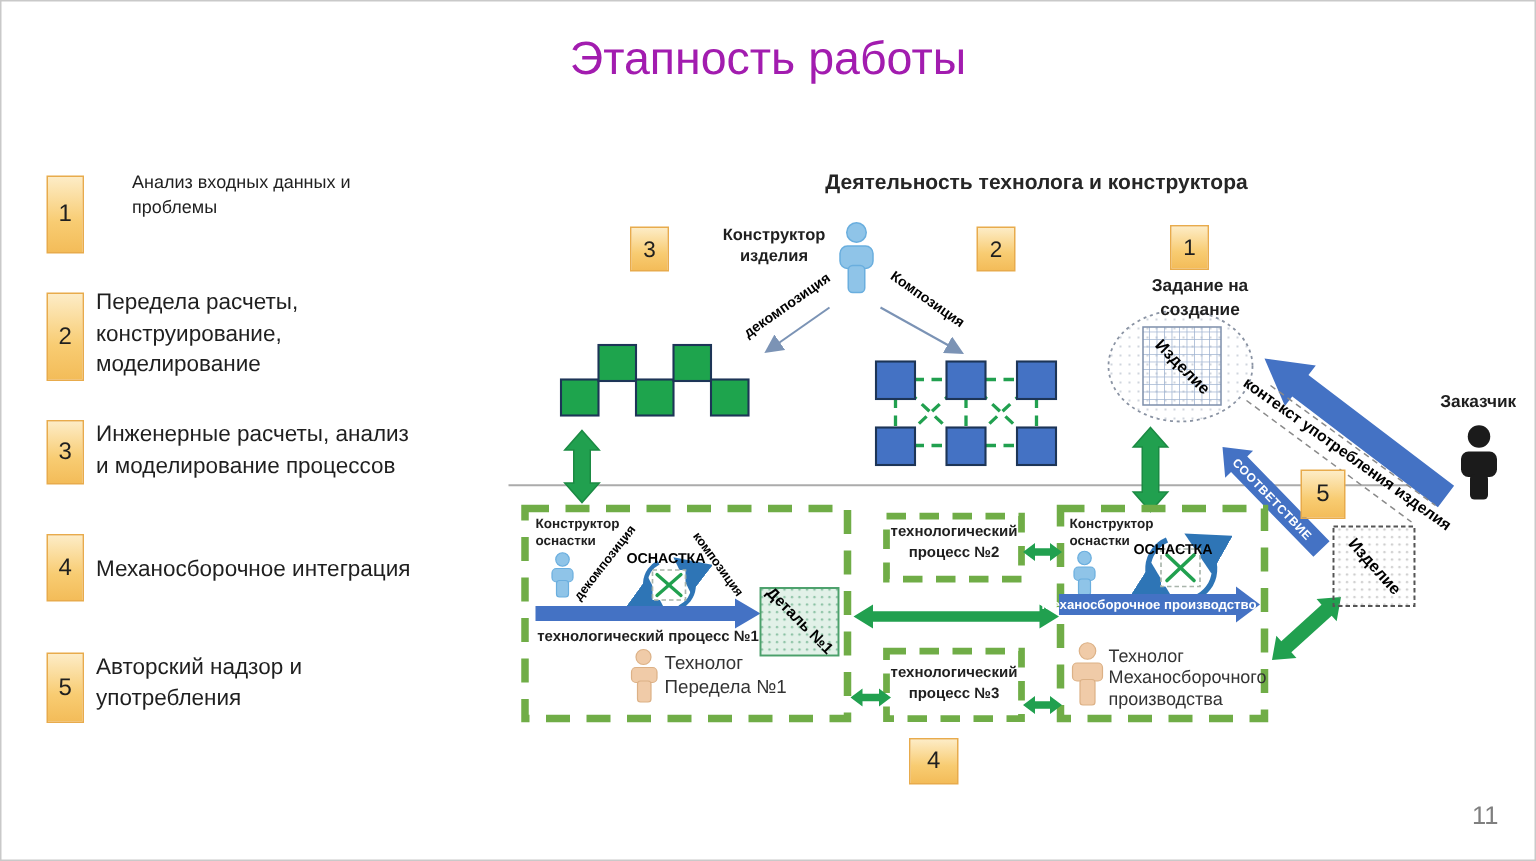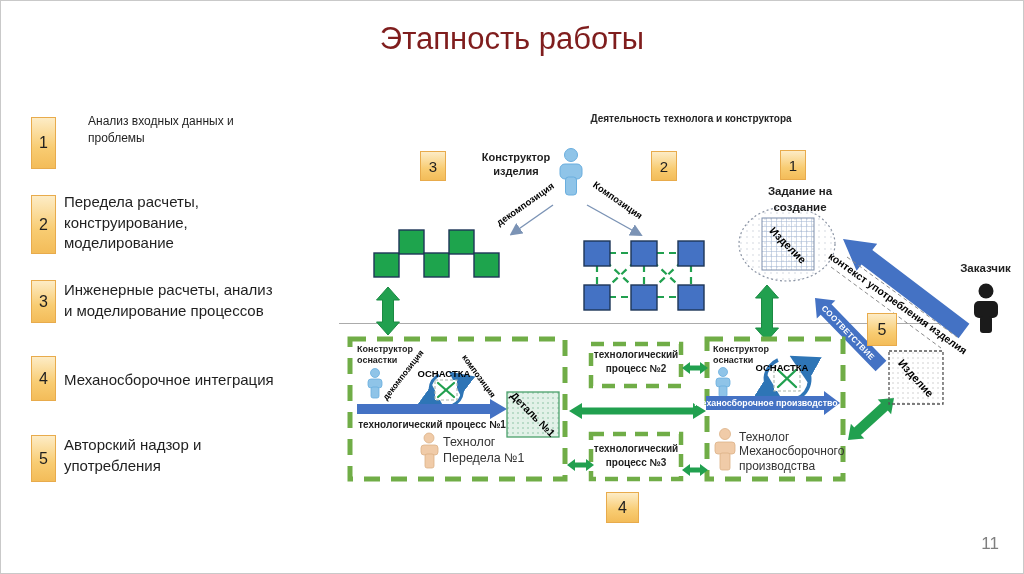--- a/index.html
+++ b/index.html
@@ -2,22 +2,22 @@
 <html><head>
 <meta charset="utf-8">
 <style>
   html,body{margin:0;padding:0;background:#e8e8e8;font-family:"Liberation Sans",sans-serif;}
   .slide{position:relative;width:1024px;height:574px;background:#ffffff;border:1px solid #c9c9c9;box-sizing:border-box;overflow:hidden;}
   .lbl{position:absolute;color:#1f1f1f;white-space:pre-line;z-index:3;}
   .rot{position:absolute;white-space:nowrap;z-index:3;transform-origin:center;}
   .badge{position:absolute;display:flex;align-items:center;justify-content:center;
          background:linear-gradient(180deg,#FDECC6 0%,#F8CC72 60%,#F3BC59 100%);
          border:1px solid #E8AB4C;color:#1f1f1f;z-index:4;box-sizing:border-box;}
-  .title{position:absolute;left:0;right:0;top:20px;text-align:center;font-size:31px;color:#7f1d1d;z-index:3;}
-  .dtitle{font-weight:bold;font-size:10px;color:#262626;text-align:center;}
+  .title{position:absolute;left:0;right:0;top:20px;text-align:center;font-size:31px;color:#a21caf;z-index:3;}
+  .dtitle{font-weight:bold;font-size:14px;color:#262626;text-align:center;}
   .pagenum{position:absolute;right:24px;top:533px;font-size:17px;color:#7f7f7f;z-index:3;}
   svg.overlay{position:absolute;left:0;top:0;z-index:1;}
   .b{font-weight:bold;}
   .c{text-align:center;}
 </style>
 </head>
 <body>
 
 <div class="slide">
 

